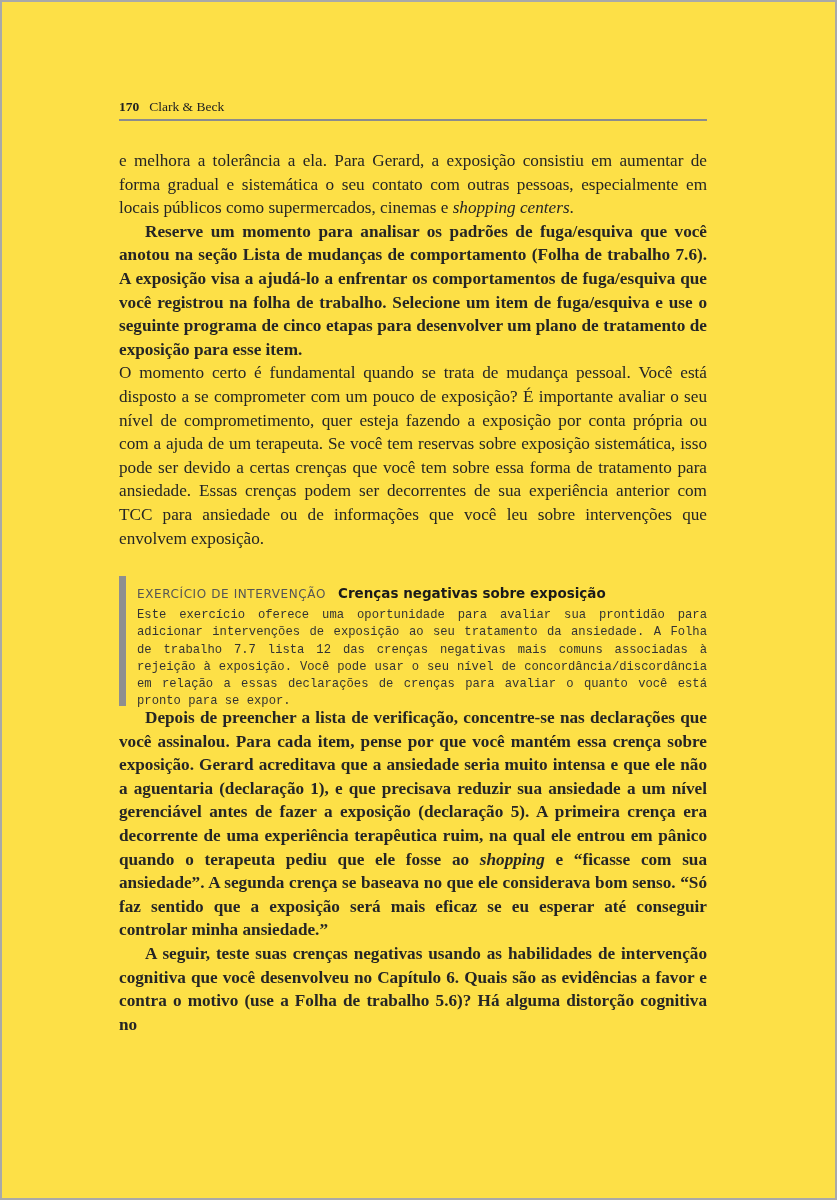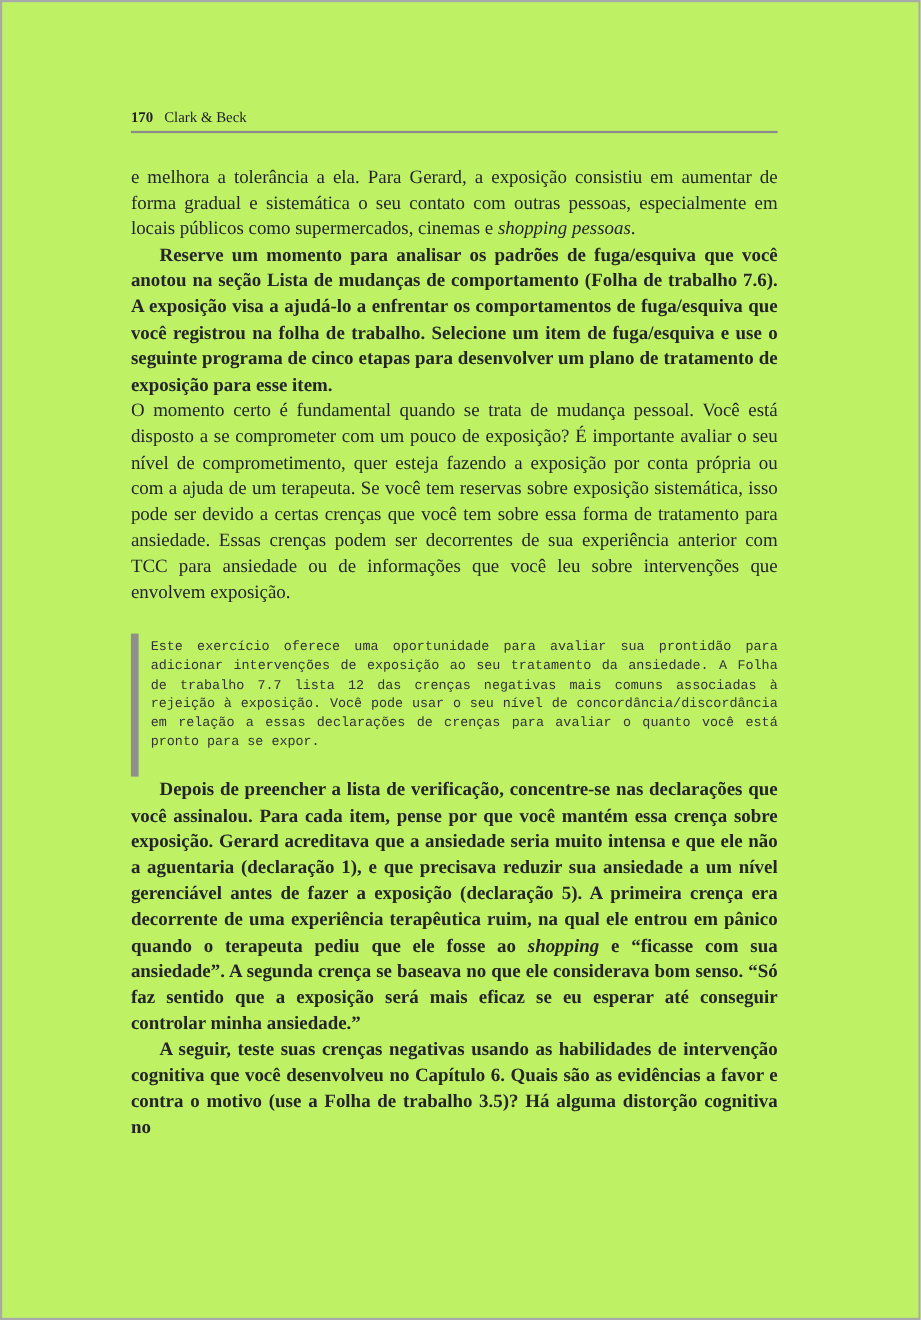--- a/index.html
+++ b/index.html
@@ -8,21 +8,21 @@
       height: 1200px;
       background: #ffffff;
       position: relative;
       overflow: hidden;
     }
     .page {
       position: absolute;
       left: 0; top: 0;
       width: 833px; height: 1196px;
       border: 2px solid #a9a9a9;
-      background: #bef264;
+      background: #fde047;
     }
     .content {
       position: absolute;
       left: 117px;
       top: 97px;
       width: 588px;
       color: #2a2a2a;
       font-family: "DejaVu Serif", "Liberation Serif", serif;
     }
     .running-head {
@@ -92,29 +92,33 @@
 <body>
 
 <div class="page">
   <div class="content">
 
     <div class="running-head">
       <span class="pageno">170</span>
       <span class="authors">Clark &amp; Beck</span>
     </div>
 
-    <p class="body-text first"><span>e melhora a tolerância a ela. Para Gerard, a exposição consistiu em aumentar de forma gradual e sistemática o seu contato com outras pessoas, especialmente em locais públicos como supermercados, cinemas e </span><em>shopping pessoas</em><span>.</span></p>
+    <p class="body-text first"><span>e melhora a tolerância a ela. Para Gerard, a exposição consistiu em aumentar de forma gradual e sistemática o seu contato com outras pessoas, especialmente em locais públicos como supermercados, cinemas e </span><em>shopping centers</em><span>.</span></p>
 
     <p class="body-text indent">Reserve um momento para analisar os padrões de fuga/esquiva que você anotou na seção Lista de mudanças de comportamento (Folha de trabalho 7.6). A exposição visa a ajudá-lo a enfrentar os comportamentos de fuga/esquiva que você registrou na folha de trabalho. Selecione um item de fuga/esquiva e use o seguinte programa de cinco etapas para desenvolver um plano de tratamento de exposição para esse item.</p>
 
 
     <p class="body-text">O momento certo é fundamental quando se trata de mudança pessoal. Você está disposto a se comprometer com um pouco de exposição? É importante avaliar o seu nível de comprometimento, quer esteja fazendo a exposição por conta própria ou com a ajuda de um terapeuta. Se você tem reservas sobre exposição sistemática, isso pode ser devido a certas crenças que você tem sobre essa forma de tratamento para ansiedade. Essas crenças podem ser decorrentes de sua experiência anterior com TCC para ansiedade ou de informações que você leu sobre intervenções que envolvem exposição.</p>
 
     <div class="callout">
+      <div class="callout-head">
+        <span class="callout-label">EXERCÍCIO DE INTERVENÇÃO</span>
+        <span class="callout-title">Crenças negativas sobre exposição</span>
+      </div>
       <p class="callout-body">Este exercício oferece uma oportunidade para avaliar sua prontidão para adicionar intervenções de exposição ao seu tratamento da ansiedade. A Folha de trabalho 7.7 lista 12 das crenças negativas mais comuns associadas à rejeição à exposição. Você pode usar o seu nível de concordância/discordância em relação a essas declarações de crenças para avaliar o quanto você está pronto para se expor.</p>
     </div>
 
     <p class="body-text indent after-callout"><span>Depois de preencher a lista de verificação, concentre-se nas declarações que você assinalou. Para cada item, pense por que você mantém essa crença sobre exposição. Gerard acreditava que a ansiedade seria muito intensa e que ele não a aguentaria (declaração 1), e que precisava reduzir sua ansiedade a um nível gerenciável antes de fazer a exposição (declaração 5). A primeira crença era decorrente de uma experiência terapêutica ruim, na qual ele entrou em pânico quando o terapeuta pediu que ele fosse ao </span><em>shopping</em><span> e “ficasse com sua ansiedade”. A segunda crença se baseava no que ele considerava bom senso. “Só faz sentido que a exposição será mais eficaz se eu esperar até conseguir controlar minha ansiedade.”</span></p>
 
-    <p class="body-text indent">A seguir, teste suas crenças negativas usando as habilidades de intervenção cognitiva que você desenvolveu no Capítulo 6. Quais são as evidências a favor e contra o motivo (use a Folha de trabalho 3.5)? Há alguma distorção cognitiva no</p>
+    <p class="body-text indent">A seguir, teste suas crenças negativas usando as habilidades de intervenção cognitiva que você desenvolveu no Capítulo 6. Quais são as evidências a favor e contra o motivo (use a Folha de trabalho 5.6)? Há alguma distorção cognitiva no</p>
 
   </div>
 </div>
 
 </body></html>

